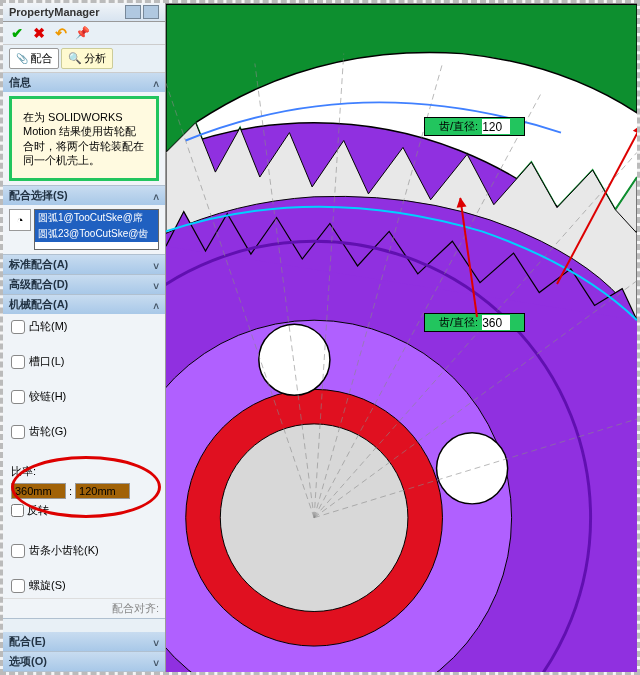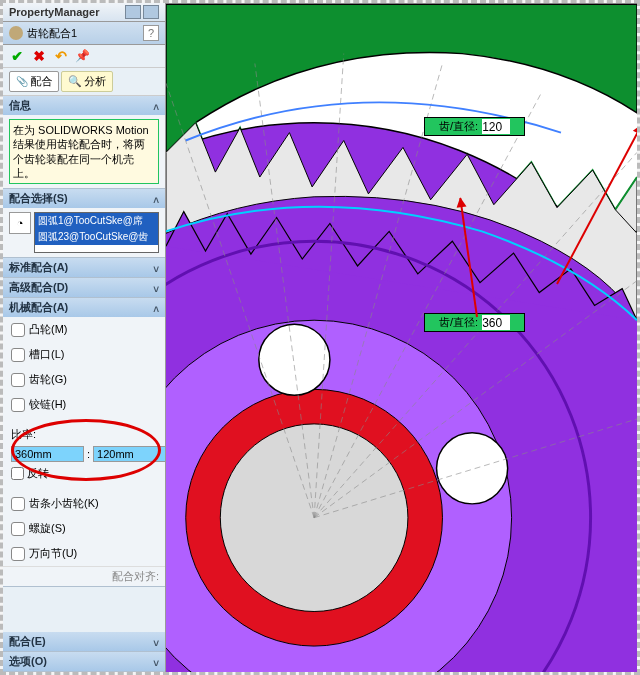--- a/index.html
+++ b/index.html
@@ -20,33 +20,33 @@
 .undo{color:#e90}
 .pin{color:#0af;font-size:12px}
 .tabs{display:flex;padding:3px 6px;gap:2px;background:#e8f0f6;border-bottom:1px solid #ccc}
 .tab{padding:2px 6px;border:1px solid #999;background:#fff;display:flex;align-items:center;gap:2px;border-radius:2px}
 .tab.active{background:#fffad0;border-color:#cc9}
 .clip-ico{font-size:10px}
 .sect{border-bottom:1px solid #b0c0d0}
 .sect-h{background:linear-gradient(#c8dcf0,#a8c8e8);padding:2px 6px;display:flex;align-items:flex-end;justify-content:space-between;color:#234;font-weight:bold;cursor:pointer}
 .chev{font-size:10px;color:#456}
 .sect-b{padding:4px 6px;background:#f0f4f8}
-.info-b{background:#fffae0;border:1px solid #22c55e;padding:3px;line-height:1.3}
+.info-b{background:#fffae0;border:3px solid #22c55e;padding:11px;line-height:1.3}
 .sel-row{display:flex;gap:3px}
 .sel-ico{width:22px;height:22px;background:#fff;border:1px solid #999;display:flex;align-items:center;justify-content:center}
 .sel-list{flex:1;background:#fff;border:1px solid #666;height:41px;overflow:hidden}
 .sel-item{background:#2060c0;color:#fff;padding:1px 3px;white-space:nowrap;font-size:10px}
-.mate-list{display:flex;flex-direction:column;gap:8px}
+.mate-list{display:flex;flex-direction:column;gap:18px}
 .mate-item{display:flex;align-items:center;gap:4px;padding:1px 2px}
 .mico{width:14px;height:14px;border:1px solid #888;border-radius:3px;background:#fff}
 .ratio-area{position:relative;padding:4px 2px}
 .ellipse{position:absolute;top:-2px;left:2px;width:150px;height:62px;border:3px solid #d00;border-radius:50%;pointer-events:none}
 .ratio-label{padding:2px 0}
 .ratio-inputs{display:flex;gap:3px;align-items:center;margin:2px 0}
-.ratio-inputs input{width:73px;padding:1px 3px;border:1px solid #999;background:#7dd3fc}
+.ratio-inputs input{width:55px;padding:1px 3px;border:1px solid #999;background:#a16207}
 .rev-row{display:flex;align-items:center;gap:3px;padding:2px 0}
 .align-row{padding:2px 6px;color:#888;background:#f0f4f8;border-top:1px solid #ddd;text-align:right}
 .spacer{flex:1;background:#e8f0f6}
 .viewport{flex:1;position:relative;background:#fff;overflow:hidden}
 .svgv{width:100%;height:100%}
 .label-box{position:absolute;background:#22c55e;border:1px solid #000;padding:1px 14px;font-size:11px;display:flex;gap:4px}
 .label-box input{border:none;width:28px;font-size:12px;text-align:left}
 .lb1{top:114px;left:258px}
 .lb2{top:310px;left:258px}
 .arrow{position:absolute;width:2px;background:#d00;transform-origin:bottom center}
@@ -60,25 +60,20 @@
 <div class="container">
   <div class="panel">
     <div class="hdr">
       <span class="hdr-title">PropertyManager</span>
       <div class="hdr-icons">
         <span class="hdr-icon"></span>
         <span class="hdr-icon"></span>
       </div>
     </div>
 
-    <div class="subhdr">
-      <span class="gear-ico"></span>
-      <span style="flex:1">齿轮配合1</span>
-      <span class="qmark">?</span>
-    </div>
 
     <div class="actions">
       <span class="act ok">✔</span>
       <span class="act no">✖</span>
       <span class="act undo">↶</span>
       <span class="act pin">📌</span>
     </div>
 
     <div class="tabs">
       <div class="tab">
@@ -141,25 +136,25 @@
           <div class="mate-item">
               <span class="mico"></span>
               <span>凸轮(M)</span>
             </div>
           <div class="mate-item">
               <span class="mico"></span>
               <span>槽口(L)</span>
             </div>
           <div class="mate-item">
               <span class="mico"></span>
+              <span>铰链(H)</span>
+            </div>
+          <div class="mate-item">
+              <span class="mico"></span>
               <span>齿轮(G)</span>
-            </div>
-          <div class="mate-item">
-              <span class="mico"></span>
-              <span>铰链(H)</span>
             </div>
           <div class="ratio-area">
             <div class="ellipse"></div>
             <div class="ratio-label">比率:</div>
             <div class="ratio-inputs">
               <input value="360mm" style="">
               <span>:</span>
               <input value="120mm" style="">
             </div>
             <div class="rev-row">
@@ -167,24 +162,20 @@
               <span>反转</span>
             </div>
           </div>
           <div class="mate-item">
               <span class="mico"></span>
               <span>齿条小齿轮(K)</span>
             </div>
           <div class="mate-item">
               <span class="mico"></span>
               <span>螺旋(S)</span>
-            </div>
-          <div class="mate-item">
-              <span class="mico"></span>
-              <span>万向节(U)</span>
             </div>
         </div>
       </div>
       <div class="align-row">配合对齐:</div>
     </div>
 
     <div class="spacer"></div>
 
     <div class="sect">
       <div class="sect-h">

